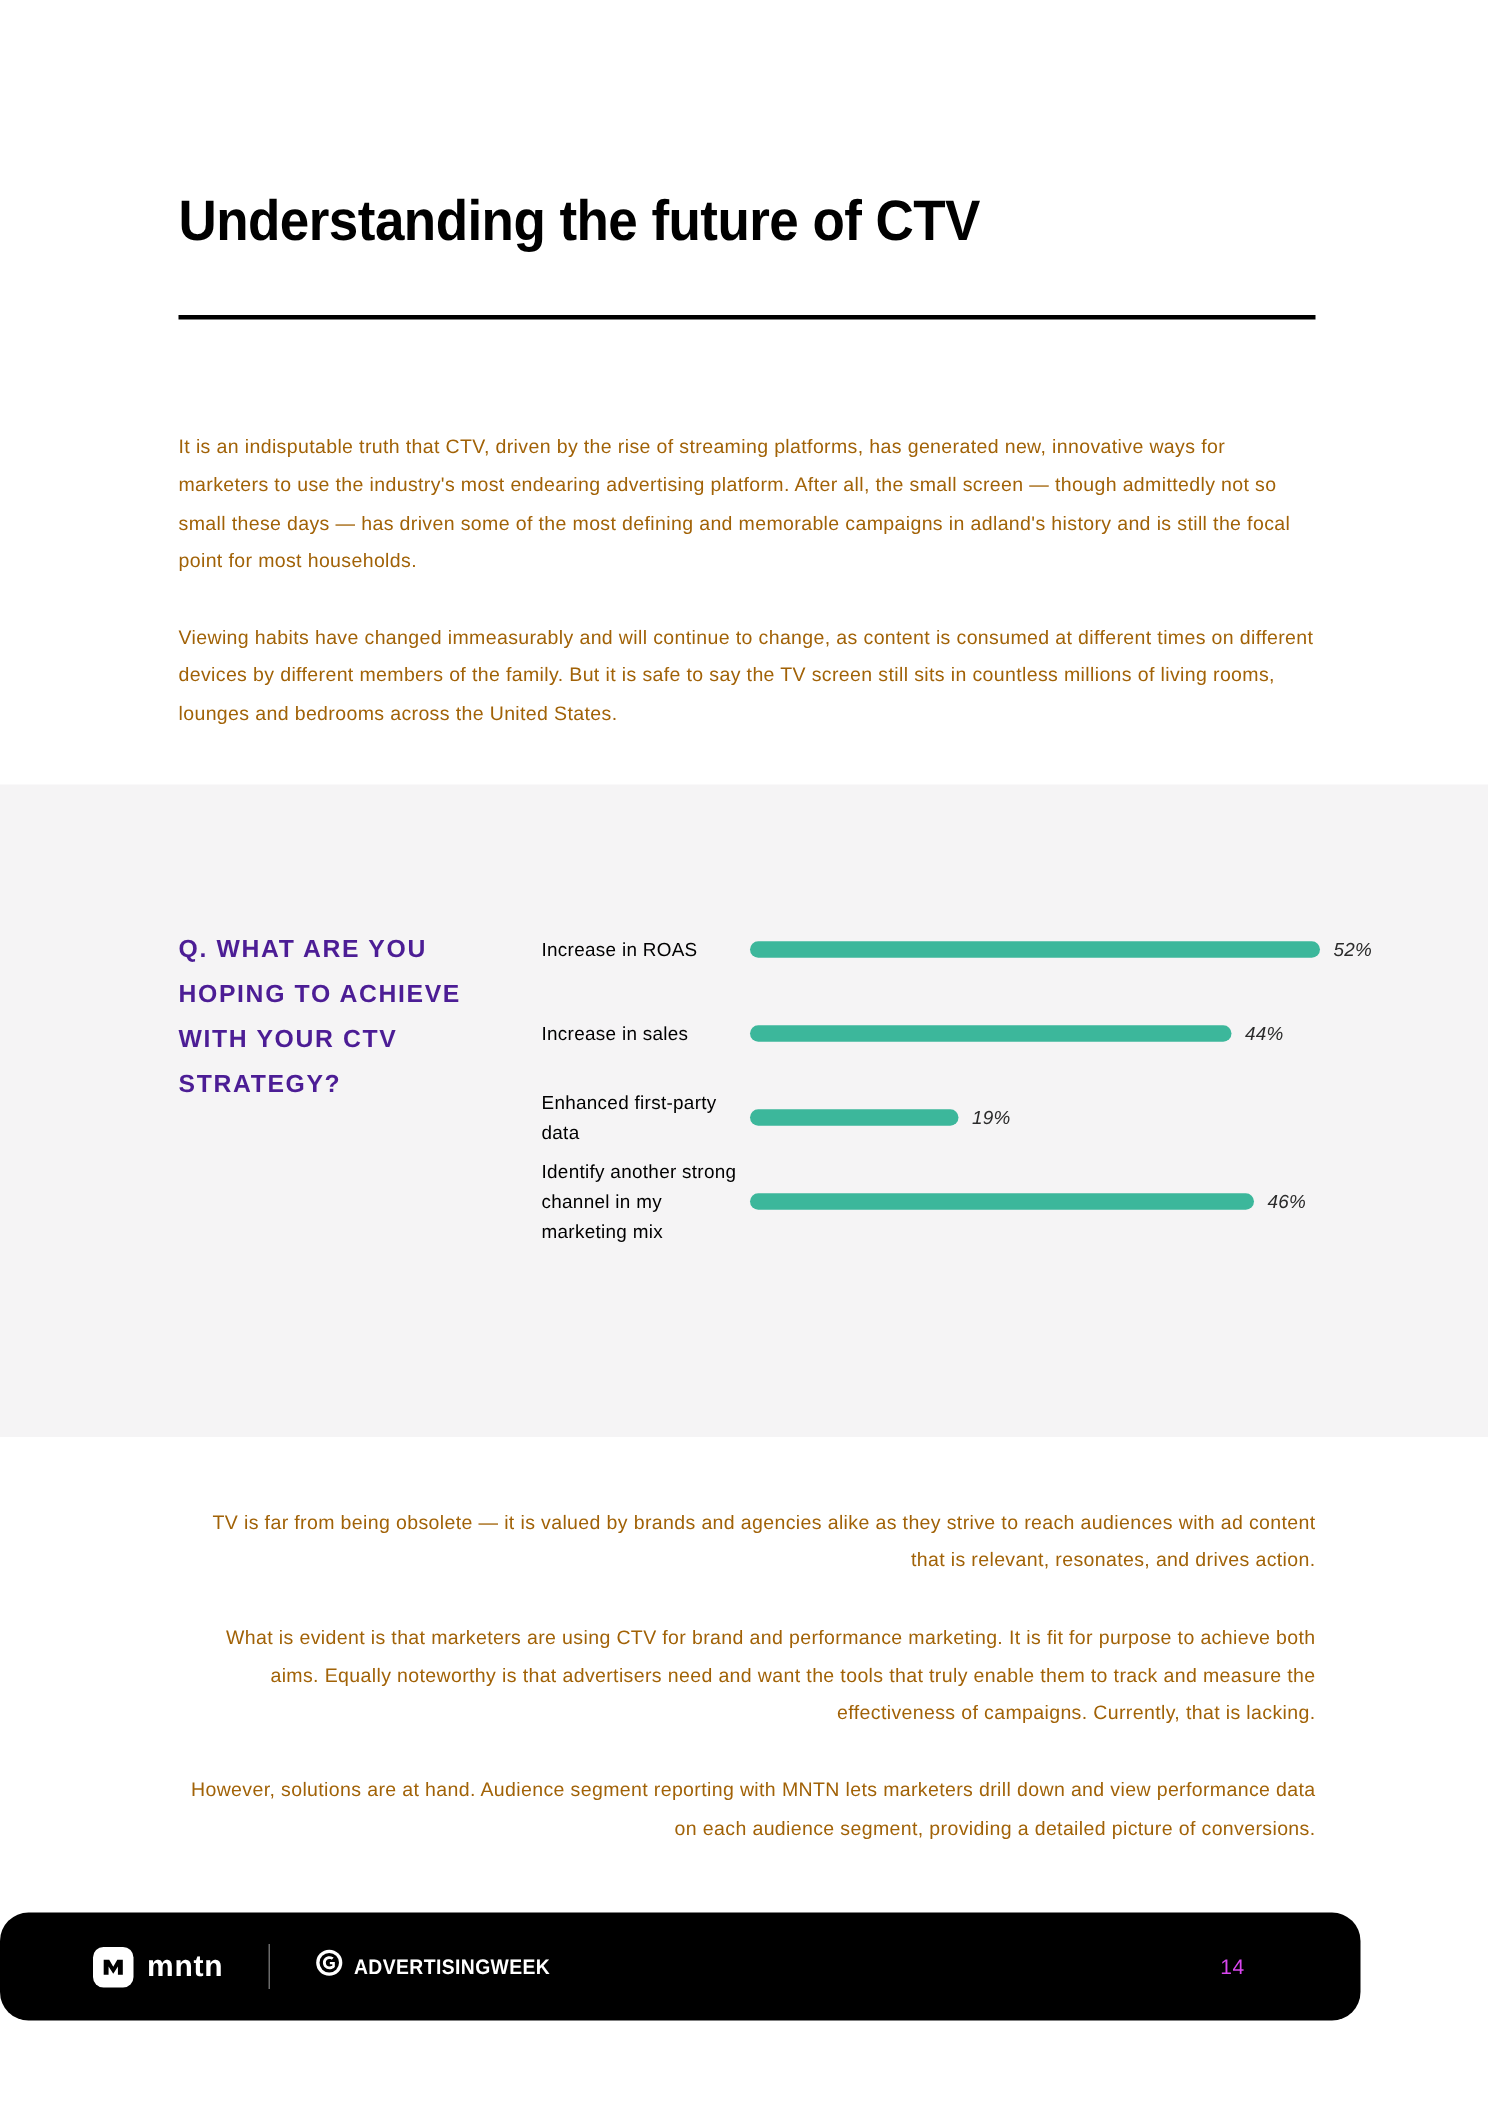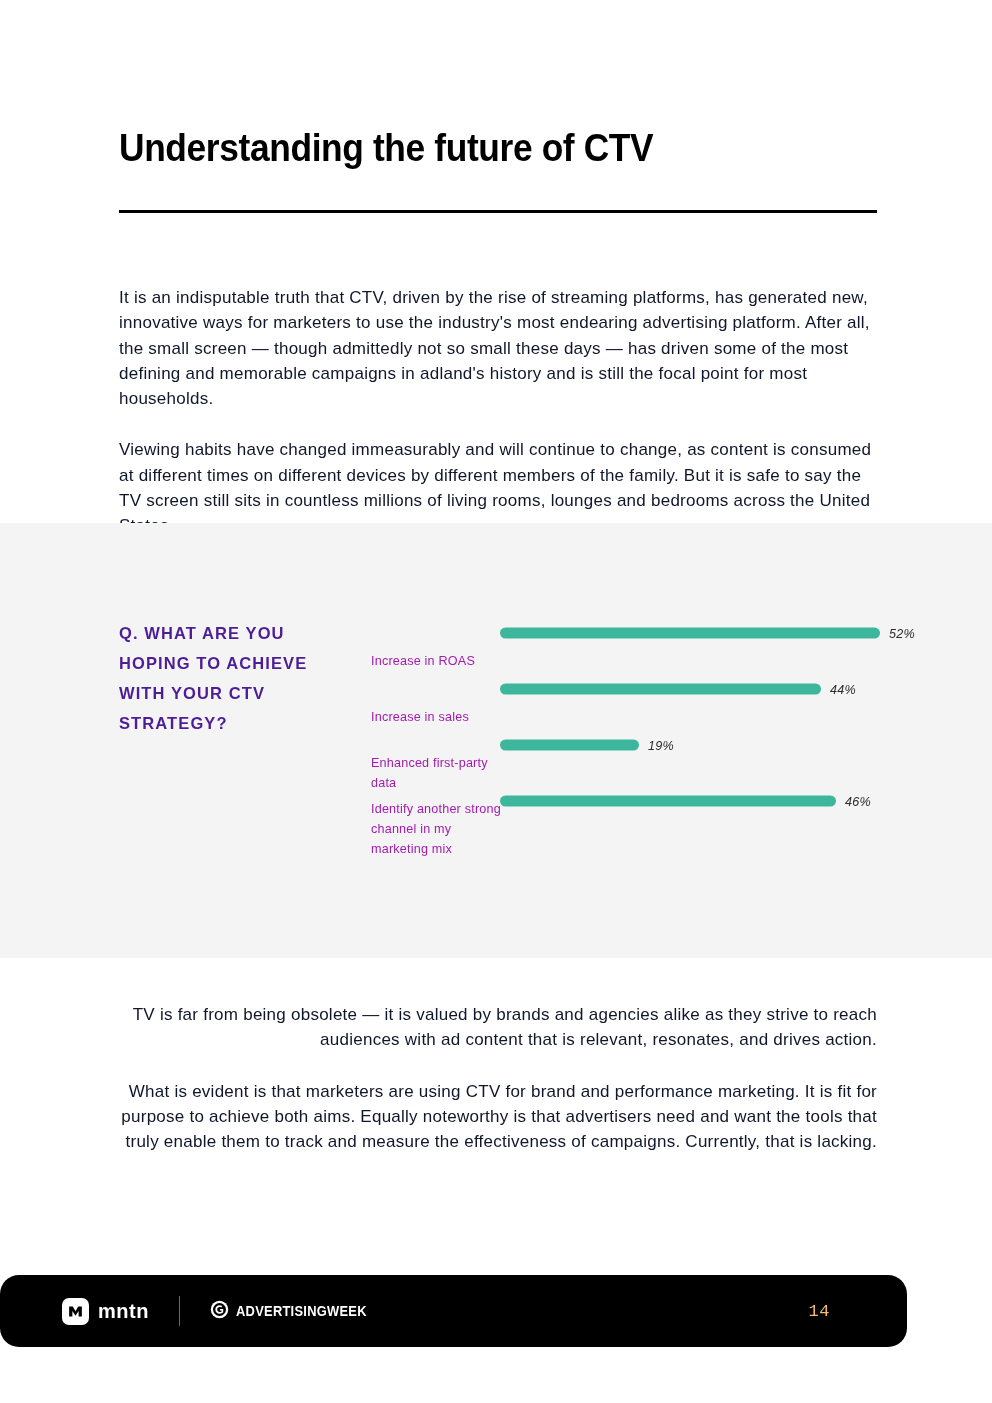--- a/index.html
+++ b/index.html
@@ -49,23 +49,23 @@
   }
 
   
   .prose {
     position: absolute;
     left: 119px;
     width: 758px;
   }
   .prose p {
     margin: 0 0 26px 0;
-    font-size: 17px;
+    font-size: 13px;
     line-height: 25.3px;
-    color: #0f172a;
+    color: #a16207;
     letter-spacing: 0.25px;
   }
   .prose p:last-child { margin-bottom: 0; }
 
   #prose-top { top: 285px; }
   #prose-bottom { top: 1002px; text-align: right; }
 
   
   .survey-band {
     position: absolute;
@@ -96,29 +96,28 @@
     top: 82px;
     width: 570px;
   }
 
   .bar-row {
     position: relative;
     height: 56px;
   }
   .bar-row .row-label {
     position: absolute;
-    left: 14px;
+    left: 4px;
     top: 50%;
     transform: translateY(-50%);
     width: 135px;
     font-size: 12.6px;
     line-height: 20px;
-    color: #a21caf;
+    color: #000000;
     letter-spacing: 0.2px;
-    margin-top: 28px;
   }
   .bar-track {
     position: absolute;
     left: 143px;
     top: 50%;
     transform: translateY(-50%);
     right: 0;
     height: 11px;
     font-style: italic;
   }
@@ -199,24 +198,23 @@
     letter-spacing: 0.3px;
     transform: scaleX(0.92);
     transform-origin: left center;
     line-height: 1;
   }
   .page-number {
     position: absolute;
     right: 77px;
     top: 50%;
     transform: translateY(-50%);
-    font-size: 17px;
-    color: #fdba74;
+    font-size: 14px;
+    color: #d946ef;
     letter-spacing: 0.5px;
-    font-family: Liberation Mono, monospace;
   }
 </style>
 </head>
 <body>
 
 <div class="page">
 
   <div class="title-block">
     <h1 class="page-title">Understanding the future of CTV</h1>
   </div>
@@ -265,20 +263,21 @@
         </div>
       </div>
 
 
     </div>
   </div>
 
   <div class="prose" id="prose-bottom">
     <p>TV is far from being obsolete — it is valued by brands and agencies alike as they strive to reach audiences with ad content that is relevant, resonates, and drives action.</p>
     <p>What is evident is that marketers are using CTV for brand and performance marketing. It is fit for purpose to achieve both aims. Equally noteworthy is that advertisers need and want the tools that truly enable them to track and measure the effectiveness of campaigns. Currently, that is lacking.</p>
+    <p>However, solutions are at hand. Audience segment reporting with MNTN lets marketers drill down and view performance data on each audience segment, providing a detailed picture of conversions.</p>
   </div>
 
   <div class="footer">
     <div class="footer-inner">
 
       <div class="mntn-logo">
         <span class="mntn-mark">
           <svg width="17" height="17" viewBox="0 0 24 24" aria-hidden="true">
             <path d="M3 19 L3 5 L8.2 5 L12 11.6 L15.8 5 L21 5 L21 19 L16.4 19 L16.4 11.4 L12 18 L7.6 11.4 L7.6 19 Z" fill="#000000"></path>
           </svg>

